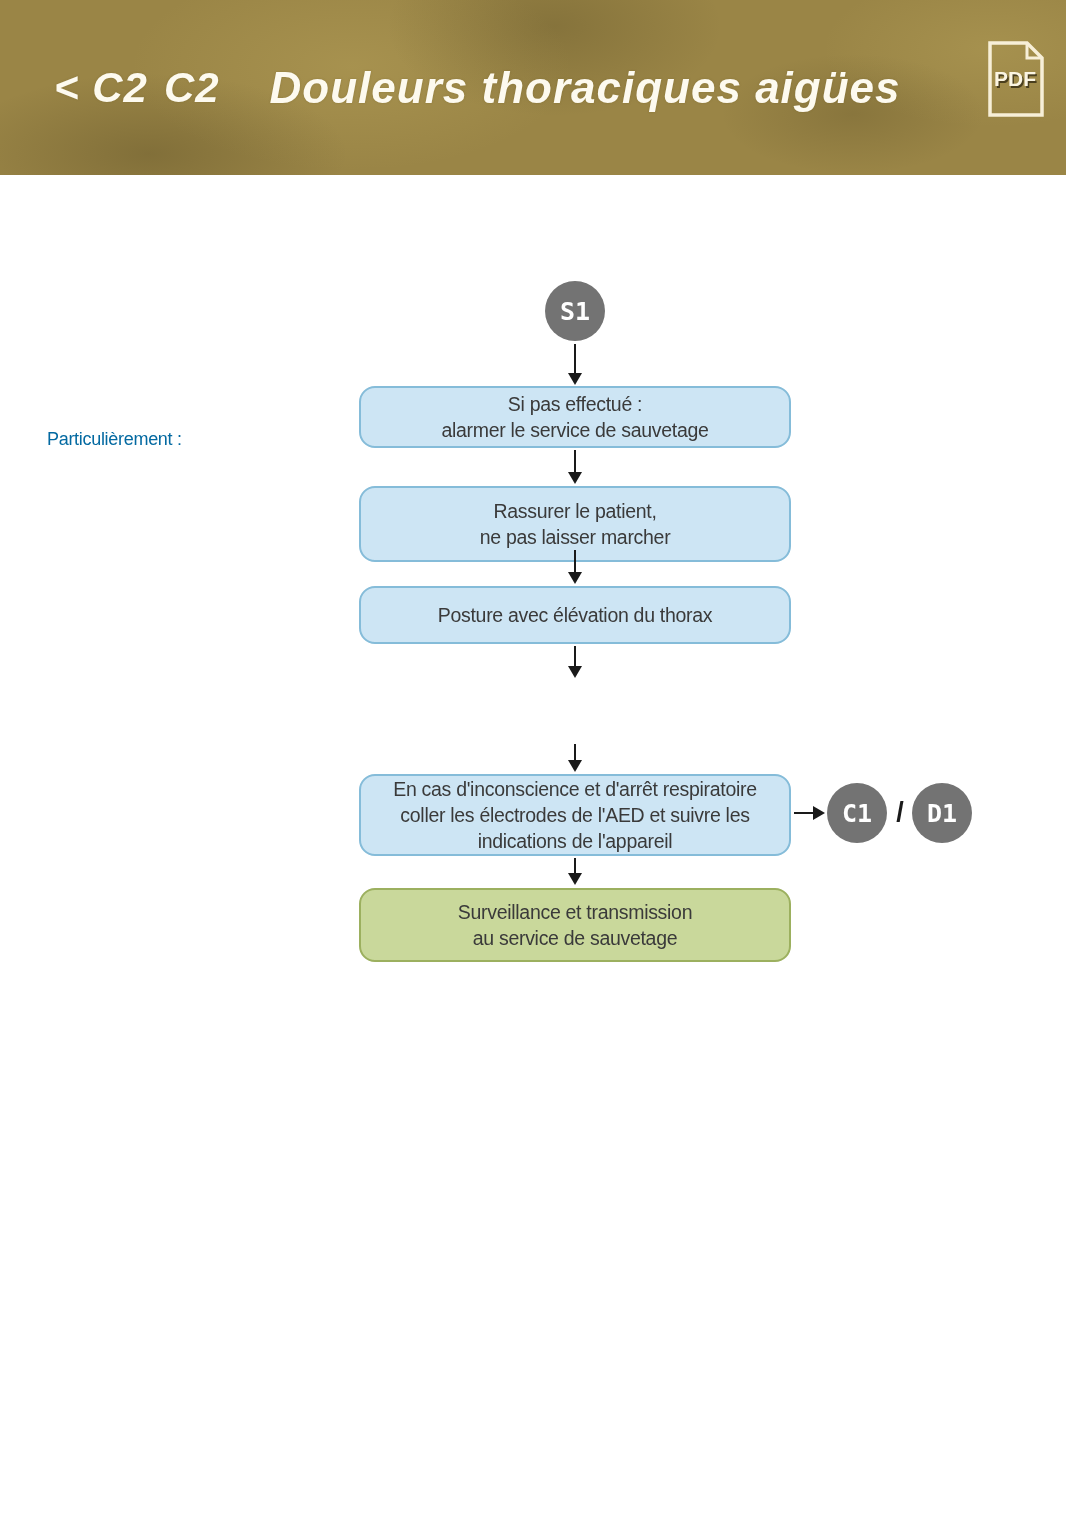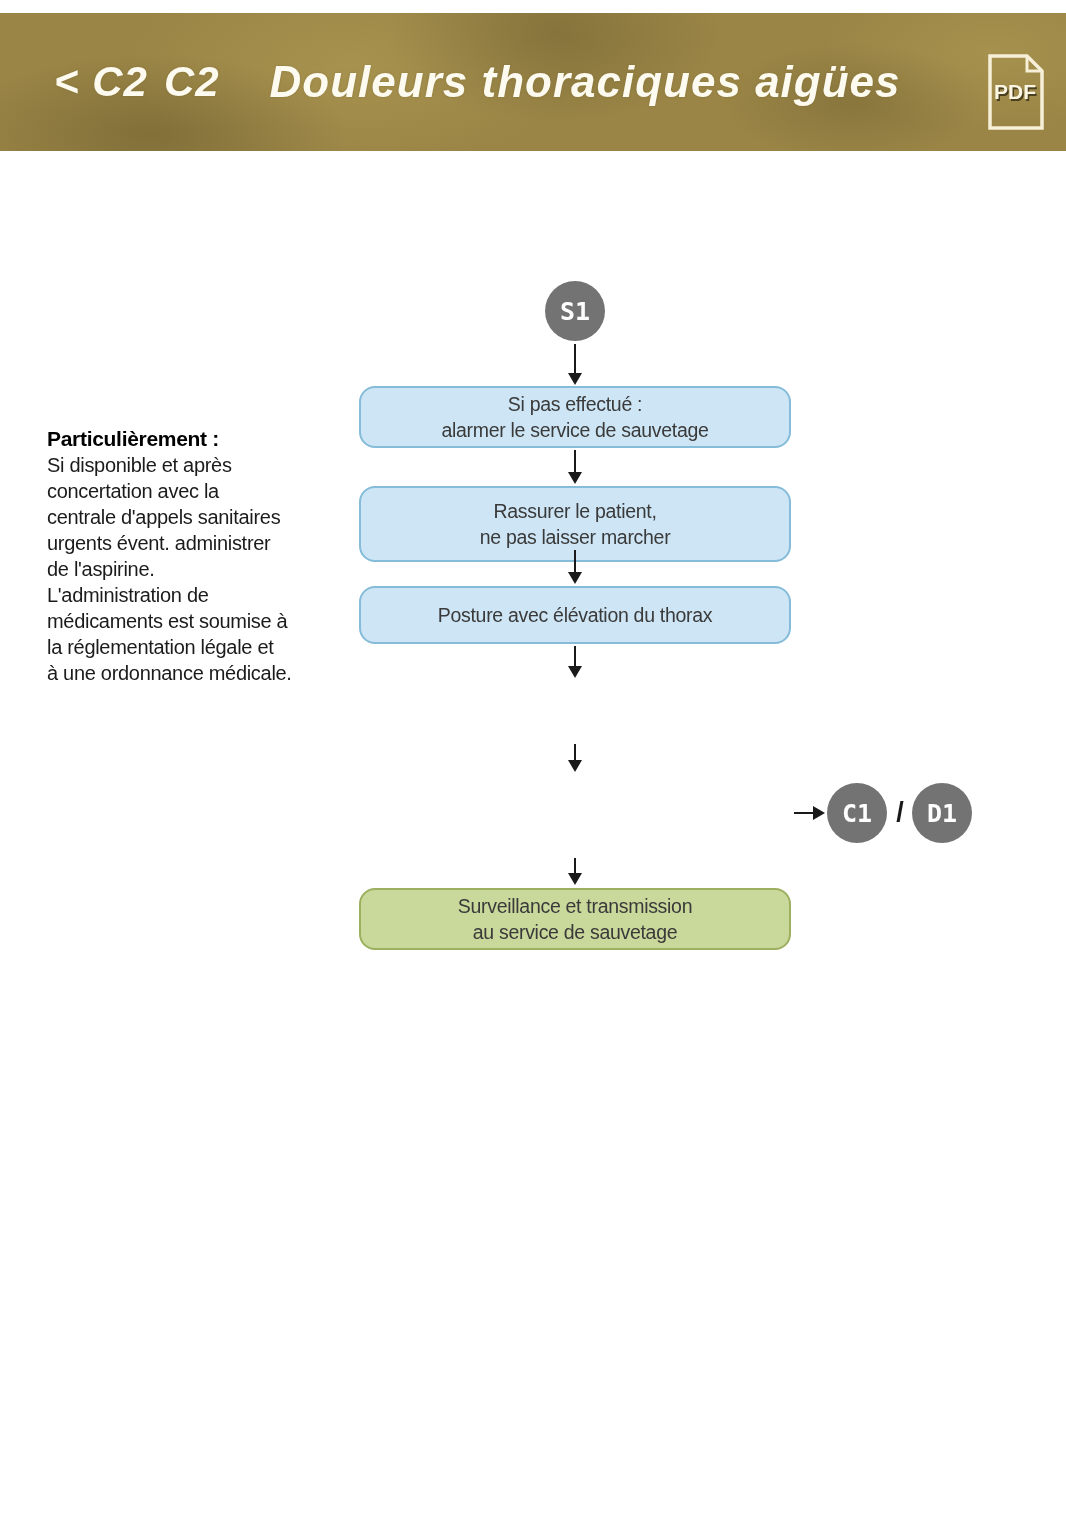--- a/index.html
+++ b/index.html
@@ -5,21 +5,21 @@
   * { margin:0; padding:0; box-sizing:border-box; }
   body { background:#e9e9e9; }
   .canvas {
     position:relative; width:1066px; height:1538px;
     background:#ffffff; overflow:hidden;
     font-family:"Liberation Sans", sans-serif;
   }
 
   
   .header {
-    position:absolute; top:13px; left:0; width:1066px; height:138px;
+    position:absolute; top:0; left:0; width:1066px; height:175px;
     background-color:#9a8546;
     background-image:
       radial-gradient(ellipse 320px 130px at 14% 88%, rgba(66,55,24,.28), transparent 62%),
       radial-gradient(ellipse 280px 150px at 52% 15%, rgba(62,52,22,.22), transparent 60%),
       radial-gradient(ellipse 220px 100px at 80% 65%, rgba(58,48,20,.18), transparent 60%),
       radial-gradient(ellipse 340px 160px at 33% 38%, rgba(204,182,104,.26), transparent 65%),
       radial-gradient(ellipse 260px 120px at 93% 28%, rgba(208,188,108,.22), transparent 65%);
   }
   .header-inner {
     position:relative; display:flex; align-items:center;
@@ -28,22 +28,22 @@
   .hand { font-weight:bold; font-style:italic; letter-spacing:1px;
           text-shadow:0 0 2px rgba(120,100,40,.5); }
   .back-btn    { font-size:42px; margin-left:24px; cursor:pointer; }
   .section-lbl { font-size:42px; margin-left:16px; }
   .page-title  { font-size:44px; margin-left:50px; }
 
   .pdf-btn { position:absolute; right:20px; top:40px; width:60px; height:78px; cursor:pointer; }
 
   
   .note { position:absolute; left:47px; top:426px; width:310px; color:#1b1b1b; }
-  .note-heading { font-weight:bold; font-size:21px; letter-spacing:-0.3px;
-                  line-height:26px; color:#000000; }
+  .note-heading { font-weight:normal; font-size:18px; letter-spacing:-0.3px;
+                  line-height:26px; color:#0369a1; }
   .note-body { font-size:20px; line-height:26px; letter-spacing:-0.3px;
                white-space:pre-line; color:#1b1b1b; }
 
   
   .flow-box {
     position:absolute; left:359px; width:432px;
     border:2px solid #85bcd9; background:#cde5f4; border-radius:16px;
     display:flex; align-items:center; justify-content:center;
     text-align:center; font-size:19.5px; line-height:26px;
     color:#3a3a3a; letter-spacing:-0.3px; white-space:pre-line;
@@ -74,21 +74,21 @@
     content:""; position:absolute; right:-11px; top:-6px;
     border-top:7px solid transparent; border-bottom:7px solid transparent;
     border-left:12px solid #1a1a1a;
   }
 
   .box-1 { top:386px; height:62px; }
   .box-2 { top:486px; height:76px; }
   .box-3 { top:586px; height:58px; }
   .box-4 { top:680px; height:62px; }
   .box-5 { top:774px; height:82px; }
-  .box-6 { top:888px; height:62px; }
+  .box-6 { top:888px; height:74px; }
 
   .a1 { top:344px; height:30px; }
   .a2 { top:450px; height:23px; }
   .a3 { top:550px; height:23px; }
   .a4 { top:646px; height:21px; }
   .a5 { top:744px; height:17px; }
   .a6 { top:858px; height:16px; }
   .a7 { top:812px; left:794px; width:20px; }
 </style>
 </head>
@@ -107,47 +107,41 @@
         <path d="M4 3 H41 L56 18 V75 H4 Z" fill="none" stroke="#f7efd8" stroke-width="3.5"></path>
         <path d="M41 3 V18 H56" fill="none" stroke="#f7efd8" stroke-width="3"></path>
         <text x="30.5" y="47.5" text-anchor="middle" font-family="Liberation Sans, sans-serif" font-weight="bold" font-size="21" fill="#4a3f1e">PDF</text>
         <text x="29" y="46" text-anchor="middle" font-family="Liberation Sans, sans-serif" font-weight="bold" font-size="21" fill="#fbf5e2">PDF</text>
       </svg>
     </div>
   </div>
 
   <div class="note">
     <div class="note-heading">Particulièrement :</div>
-    <div class="note-body">Si disponible et après
-concertation avec la
-centrale d'appels sanitaires
-urgents évent. administrer
-de l'aspirine.
-L'administration de
-médicaments est soumise à
-la réglementation légale et
-à une ordonnance médicale.</div>
   </div>
 
   <div class="badge badge-s1">S1</div>
 
   <div class="v-arrow a1"></div>
   <div class="flow-box box-1">Si pas effectué :
 alarmer le service de sauvetage</div>
 
   <div class="v-arrow a2"></div>
   <div class="flow-box box-2">Rassurer le patient,
 ne pas laisser marcher</div>
 
   <div class="v-arrow a3"></div>
   <div class="flow-box box-3">Posture avec élévation du thorax</div>
 
   <div class="v-arrow a4"></div>
 
   <div class="v-arrow a5"></div>
+  <div class="flow-box box-5">En cas d'inconscience et d'arrêt respiratoire
+coller les électrodes de l'AED et suivre les
+indications de l'appareil</div>
 
   <div class="h-arrow a7"></div>
   <div class="badge badge-c1">C1</div>
   <div class="slash">/</div>
   <div class="badge badge-d1">D1</div>
 
   <div class="v-arrow a6"></div>
   <div class="flow-box green box-6">Surveillance et transmission
 au service de sauvetage</div>
 

